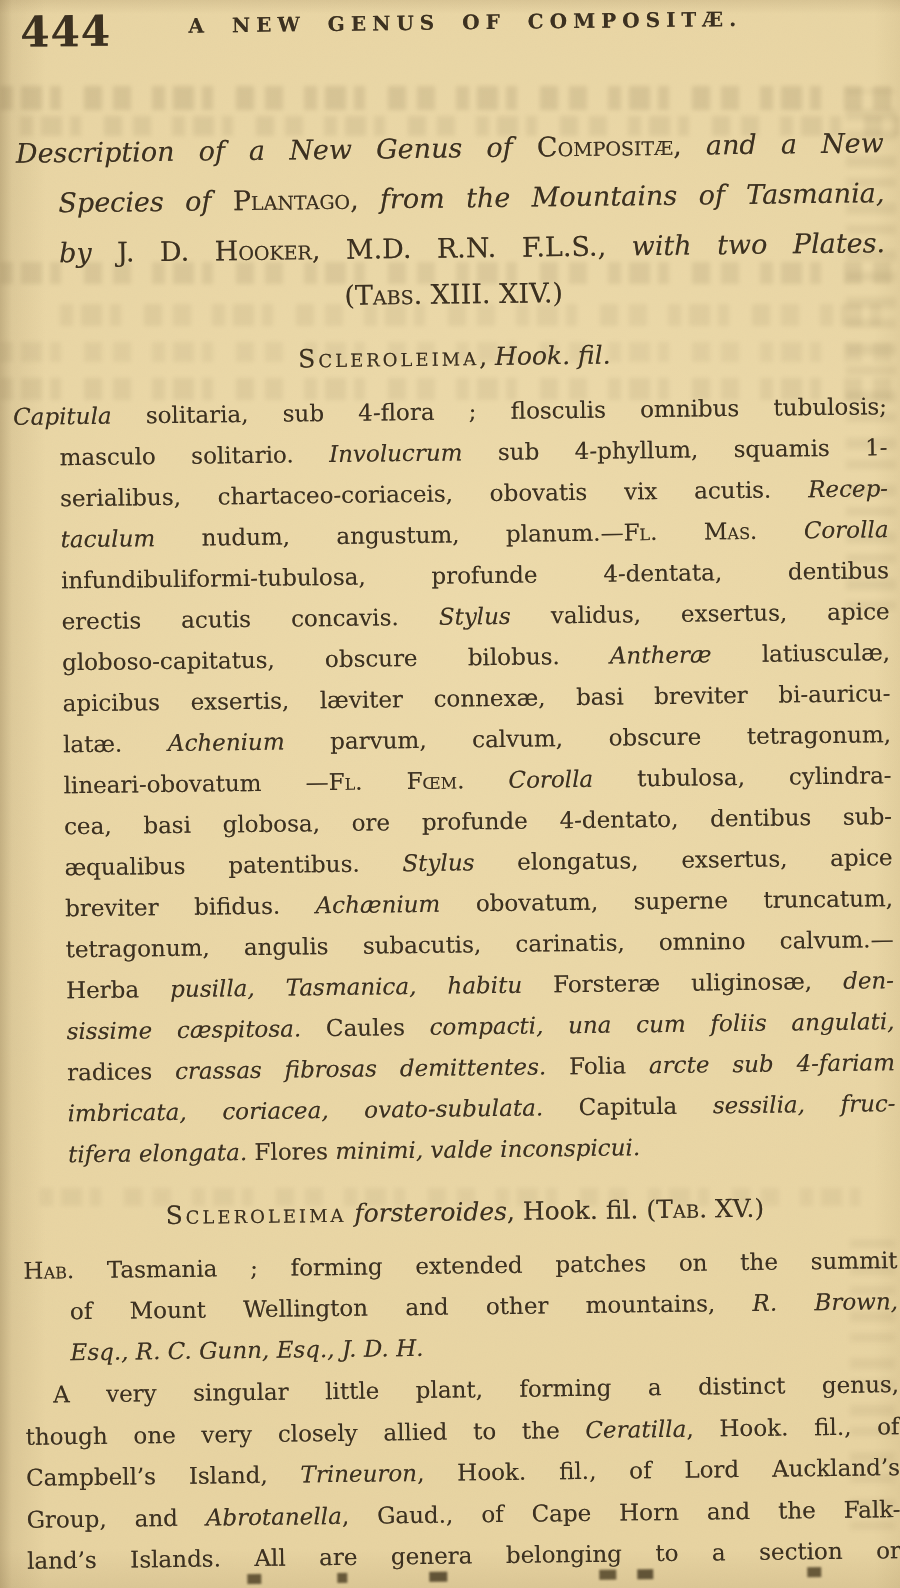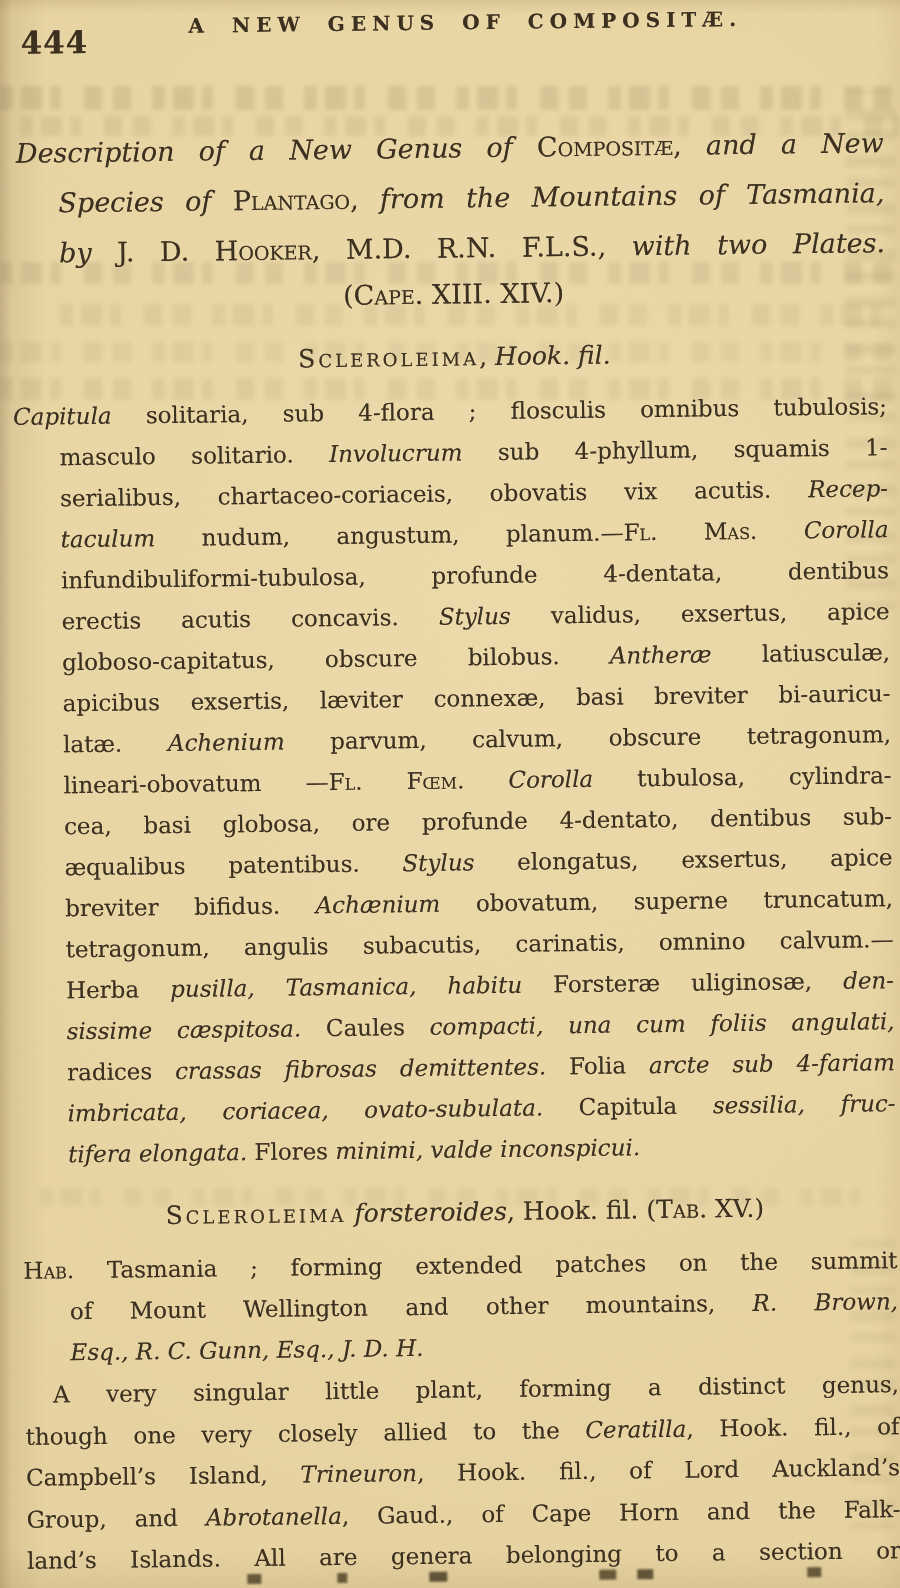--- a/index.html
+++ b/index.html
@@ -38,21 +38,21 @@
       #6e5d38 20px 31px, transparent 31px 47px);
   }
   .remnant{position:absolute;z-index:4;top:1577px;left:110px;width:730px;height:10px;
     opacity:.8;filter:blur(1.2px);pointer-events:none;
     background:repeating-linear-gradient(90deg,
       transparent 0 118px, #4a3d22 118px 132px, transparent 132px 208px,
       #4a3d22 208px 218px, transparent 218px 300px, #43371f 300px 318px,
       transparent 318px 470px, #4a3d22 470px 487px, transparent 487px 508px,
       #43371f 508px 524px, transparent 524px 560px);
   }
-  .pageno{position:absolute;top:25px;left:20px;font-size:31px;font-weight:bold;letter-spacing:1px;}
+  .pageno{position:absolute;top:8px;left:20px;font-size:42px;font-weight:bold;letter-spacing:1px;}
   .runhead{position:absolute;top:16px;left:188px;font-size:20px;font-weight:bold;
     letter-spacing:6px;word-spacing:9px;}
   .title{position:absolute;top:138px;left:14px;width:868px;font-size:27px;font-style:italic;}
   .title .tline{height:50px;text-align:justify;text-align-last:justify;}
   .title .tline+.tline{padding-left:42px;}
   .center{position:absolute;left:0;width:900px;text-align:center;}
   .tabsline{top:284px;font-size:27px;}
   .genus{top:348px;font-size:25px;}
   .desc{position:absolute;top:404px;left:8px;width:874px;font-size:23px;}
   .desc .tline{height:41px;text-align:justify;text-align-last:justify;}
@@ -98,21 +98,21 @@
   <div class="pageno">444</div>
   <div class="runhead">A NEW GENUS OF COMPOSITÆ.</div>
 
   <div class="title">
       <div class="tline"><span class="s-i">Description of a New Genus of </span><span class="s-sc">Compositæ</span><span class="s-r">, </span><span class="s-i">and a New</span></div>
       <div class="tline"><span class="s-i">Species of </span><span class="s-sc">Plantago</span><span class="s-r">, </span><span class="s-i">from the Mountains of Tasmania,</span></div>
       <div class="tline"><span class="s-i">by </span><span class="s-sc">J. D. Hooker</span><span class="s-r">, M.D. R.N. F.L.S., </span><span class="s-i">with two Plates.</span></div>
     </div>
 
   <div class="center tabsline">
-      <div class="tline"><span class="s-r">(</span><span class="s-sc">Cape.</span><span class="s-r"> XIII. XIV.)</span></div>
+      <div class="tline"><span class="s-r">(</span><span class="s-sc">Tabs.</span><span class="s-r"> XIII. XIV.)</span></div>
     </div>
 
   <div class="center genus">
       <div class="tline"><span class="s-sc s-sp">Scleroleima</span><span class="s-r">, </span><span class="s-i">Hook. fil.</span></div>
     </div>
 
   <div class="desc">
       <div class="tline"><span class="s-i">Capitula</span><span class="s-r"> solitaria, sub 4-flora ; flosculis omnibus tubulosis;</span></div>
       <div class="tline"><span class="s-r">masculo solitario. </span><span class="s-i">Involucrum</span><span class="s-r"> sub 4-phyllum, squamis 1-</span></div>
       <div class="tline"><span class="s-r">serialibus, chartaceo-coriaceis, obovatis vix acutis. </span><span class="s-i">Recep-</span></div>

